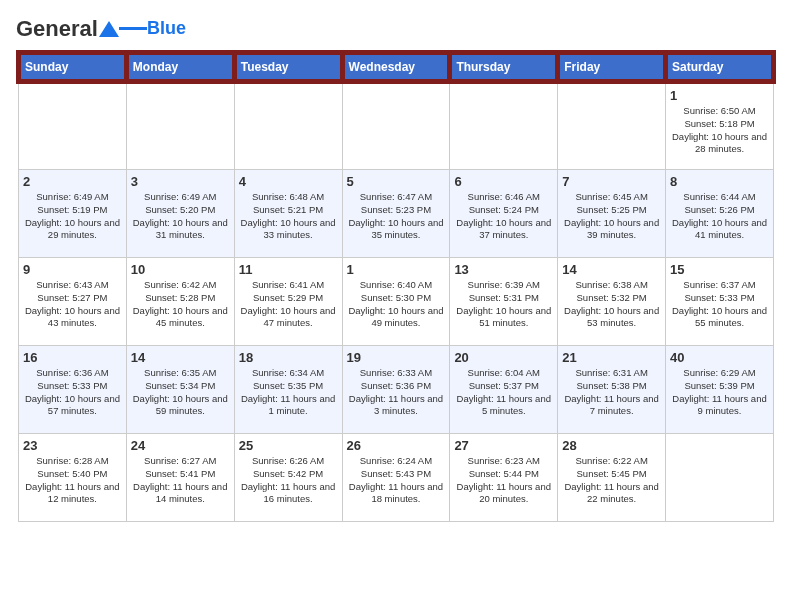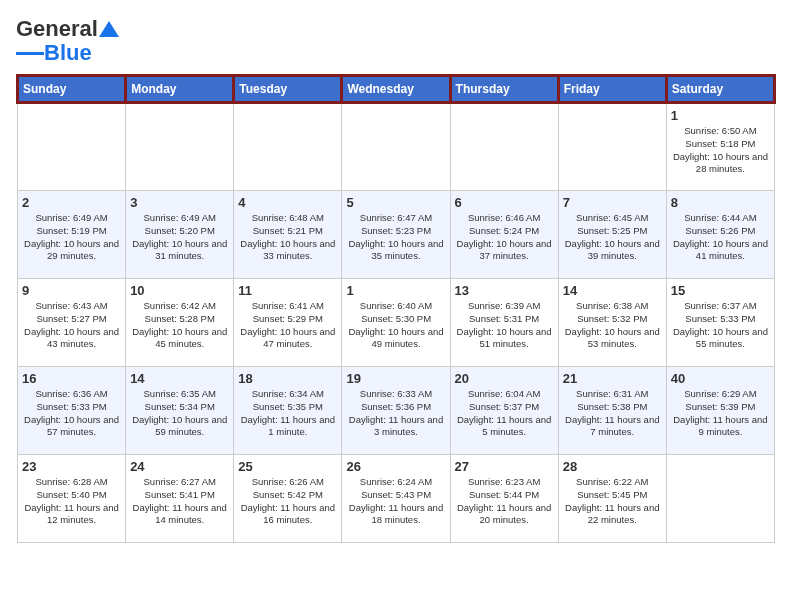--- a/index.html
+++ b/index.html
@@ -11,22 +11,22 @@
       padding: 16px;
     }
     .header-section {
       display: flex;
       justify-content: space-between;
       align-items: flex-start;
       margin-bottom: 8px;
     }
     .logo {
       display: flex;
-      flex-direction: column;
-      align-items: flex-start;
+      flex-direction: row;
+      align-items: center;
     }
     .title-section {
       text-align: right;
     }
     .month-title {
       font-size: 32px;
       font-weight: bold;
       color: #333;
     }
     .location-title {
@@ -38,21 +38,21 @@
       border-collapse: collapse;
       table-layout: fixed;
     }
     .calendar-table thead tr th {
       background: #3d6ecc;
       color: #fff;
       font-size: 12px;
       font-weight: bold;
       padding: 5px 4px;
       text-align: left;
-      border: 3px solid #7f1d1d;
+      border: 5px solid #7f1d1d;
     }
     .calendar-table tbody tr td {
       border: 1px solid #ccc;
       vertical-align: top;
       padding: 4px 4px 4px 4px;
       font-size: 10px;
       color: #333;
       height: 88px;
     }
     .calendar-table tbody tr:nth-child(odd) td {
@@ -84,21 +84,21 @@
 <div class="header-section">
   <div class="logo">
     <div style="display:flex; align-items:center;">
       <span style="font-size:22px; font-weight:bold; color:#333;">General</span>
       <svg width="20" height="20" viewBox="0 0 20 20" style="margin-left:1px;">
         <polygon points="10,2 20,18 0,18" fill="#1a73e8"></polygon>
       </svg>
     </div>
     <div style="display:flex; align-items:center; margin-top:-2px;">
       <div style="width:28px; height:3px; background:#1a73e8; margin-right:0;"></div>
-      <span style="font-size:22px; font-weight:bold; color:#1a73e8; margin-left:0;">Blue</span>
+      <span style="font-size:18px; font-weight:bold; color:#1a73e8; margin-left:0;">Blue</span>
     </div>
   </div>
 </div>
 
 <table class="calendar-table">
   <thead>
     <tr id="weekday-header">
     <th>Sunday</th>
         <th>Monday</th>
         <th>Tuesday</th>

